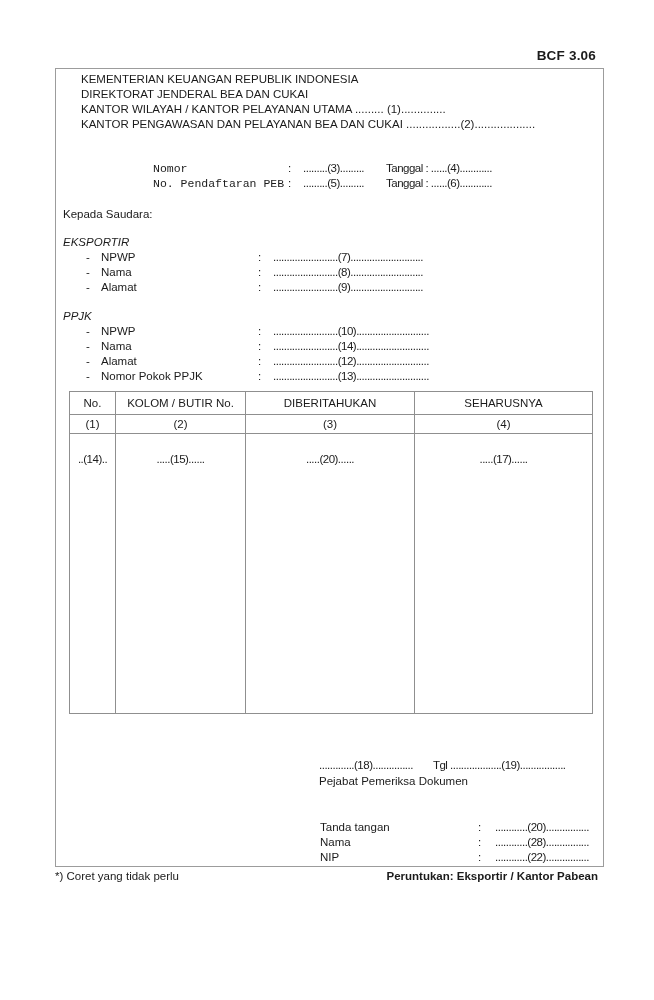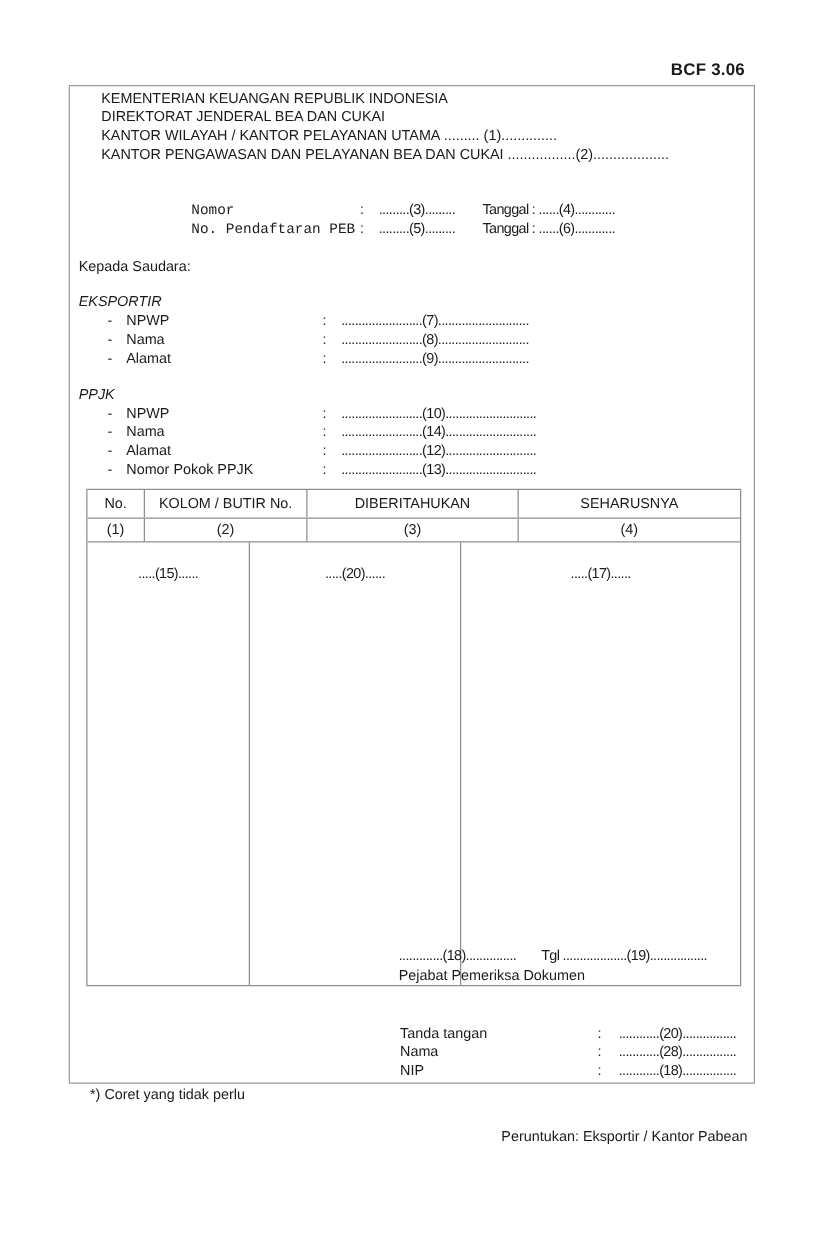--- a/index.html
+++ b/index.html
@@ -31,21 +31,21 @@
   
   .party-heading { left:7px;font-style:italic; }
   .prow { left:0; width:100%; height:15px; }
   .prow .dash { position:absolute; left:30px; }
   .prow .lbl  { position:absolute; left:45px; }
   .prow .col  { position:absolute; left:202px; }
   .prow .val  { position:absolute; left:217px; }
 
   
   .ctable {
-    position:absolute; left:13px; top:322px; width:524px; height:398px;
+    position:absolute; left:13px; top:322px; width:524px; height:323px;
     border:1px solid #8f8f8f; box-sizing:border-box;
     display:flex; flex-direction:column;
   }
   .trow { display:flex; width:100%; }
   .trow.h1 { height:22px; border-bottom:1px solid #8f8f8f; }
   .trow.h2 { height:18px; border-bottom:1px solid #8f8f8f; }
   .trow.tbody { flex:1; }
   .tc {
     box-sizing:border-box; border-right:1px solid #8f8f8f;
     display:flex; justify-content:center; align-items:center;
@@ -57,22 +57,22 @@
   
   .sig-line1 { left:263px; top:690px; }
   .sig-line1 .tgl { margin-left:20px; }
   .sig-line2 { left:263px; top:706px; }
   .sigrow { left:1px; width:100%; height:15px; }
   .sigrow .lbl { position:absolute; left:263px; }
   .sigrow .col { position:absolute; left:421px; }
   .sigrow .val { position:absolute; left:438px; }
 
   
-  .footer-left  { left:72px;  top:870px; }
-  .footer-right { right:56px; top:904px; }
+  .footer-left  { left:55px;  top:870px; }
+  .footer-right { right:56px; top:870px;font-weight:bold; }
 </style>
 </head>
 <body>
 
 <div class="page">
 
   <div class="form-code">BCF 3.06</div>
 
   <div class="outer-box">
 
@@ -152,20 +152,21 @@
         <div class="tc tc3">DIBERITAHUKAN</div>
         <div class="tc tc4">SEHARUSNYA</div>
       </div>
       <div class="trow h2">
         <div class="tc tc1">(1)</div>
         <div class="tc tc2">(2)</div>
         <div class="tc tc3">(3)</div>
         <div class="tc tc4">(4)</div>
       </div>
       <div class="trow tbody">
+        <div class="tc tc1 dots">..(14)..</div>
         <div class="tc tc2 dots">.....(15)......</div>
         <div class="tc tc3 dots">.....(20)......</div>
         <div class="tc tc4 dots">.....(17)......</div>
       </div>
     </div>
 
     <div class="abs sig-line1">
       <span class="dots">.............(18)...............</span><span class="tgl dots">Tgl ...................(19).................</span>
     </div>
     <div class="abs sig-line2">Pejabat Pemeriksa Dokumen</div>
@@ -176,21 +177,21 @@
       <span class="val dots">............(20)................</span>
     </div>
     <div class="abs sigrow" style="top:767px">
       <span class="lbl">Nama</span>
       <span class="col">:</span>
       <span class="val dots">............(28)................</span>
     </div>
     <div class="abs sigrow" style="top:782px">
       <span class="lbl">NIP</span>
       <span class="col">:</span>
-      <span class="val dots">............(18)................</span>
+      <span class="val dots">............(22)................</span>
     </div>
 
   </div>
 
   <div class="abs footer-left">*) Coret yang tidak perlu</div>
   <div class="abs footer-right">Peruntukan: Eksportir / Kantor Pabean</div>
 
 </div>
 
 </body></html>

